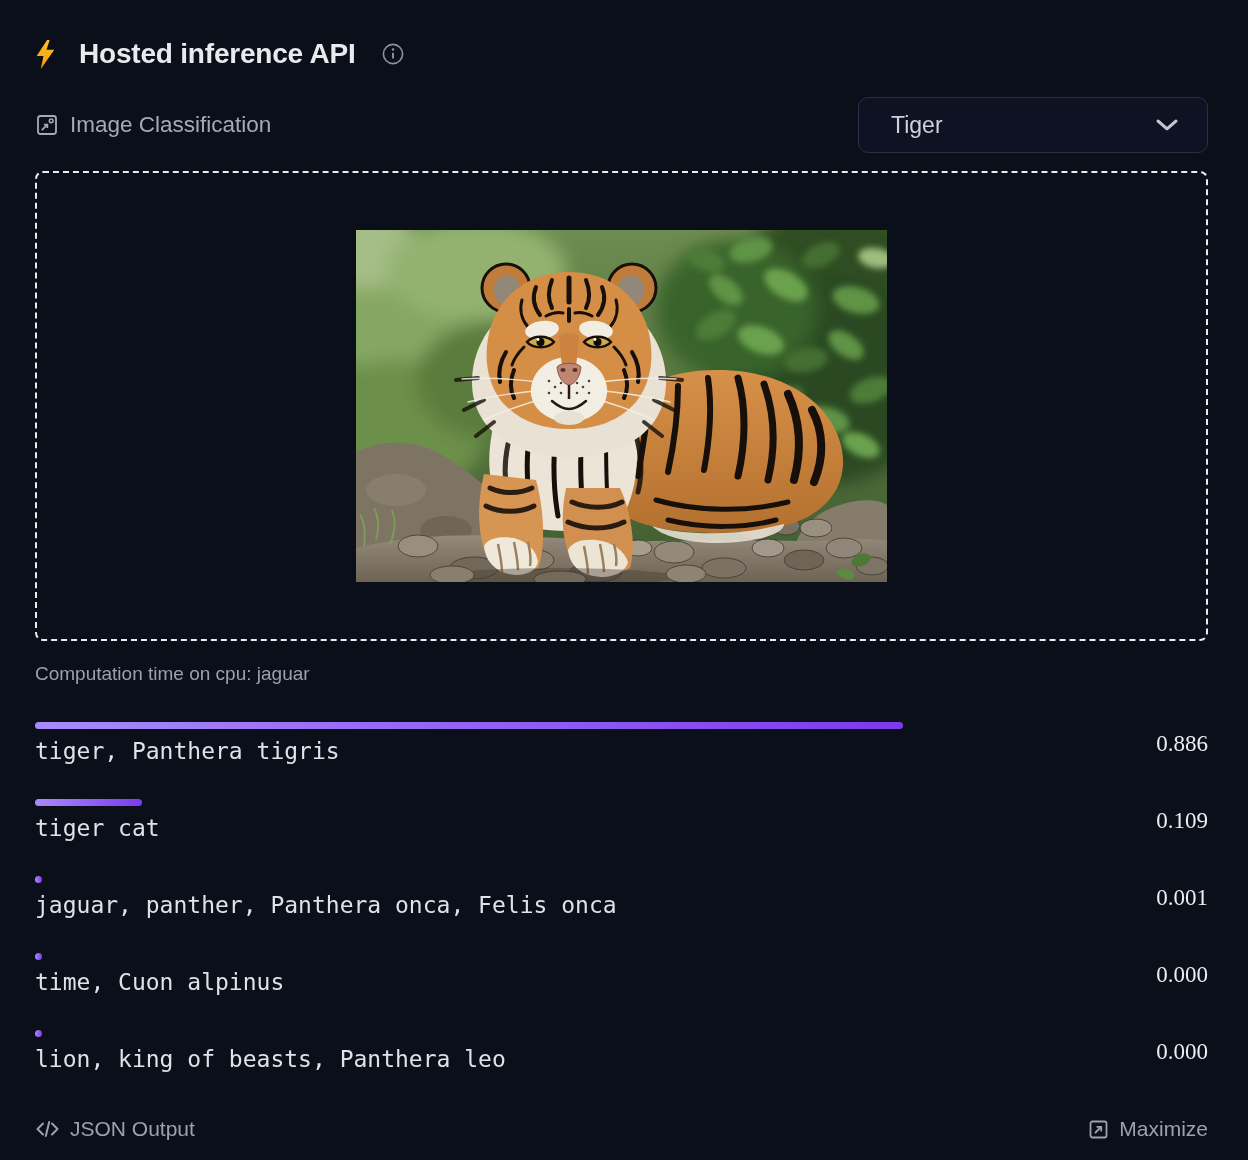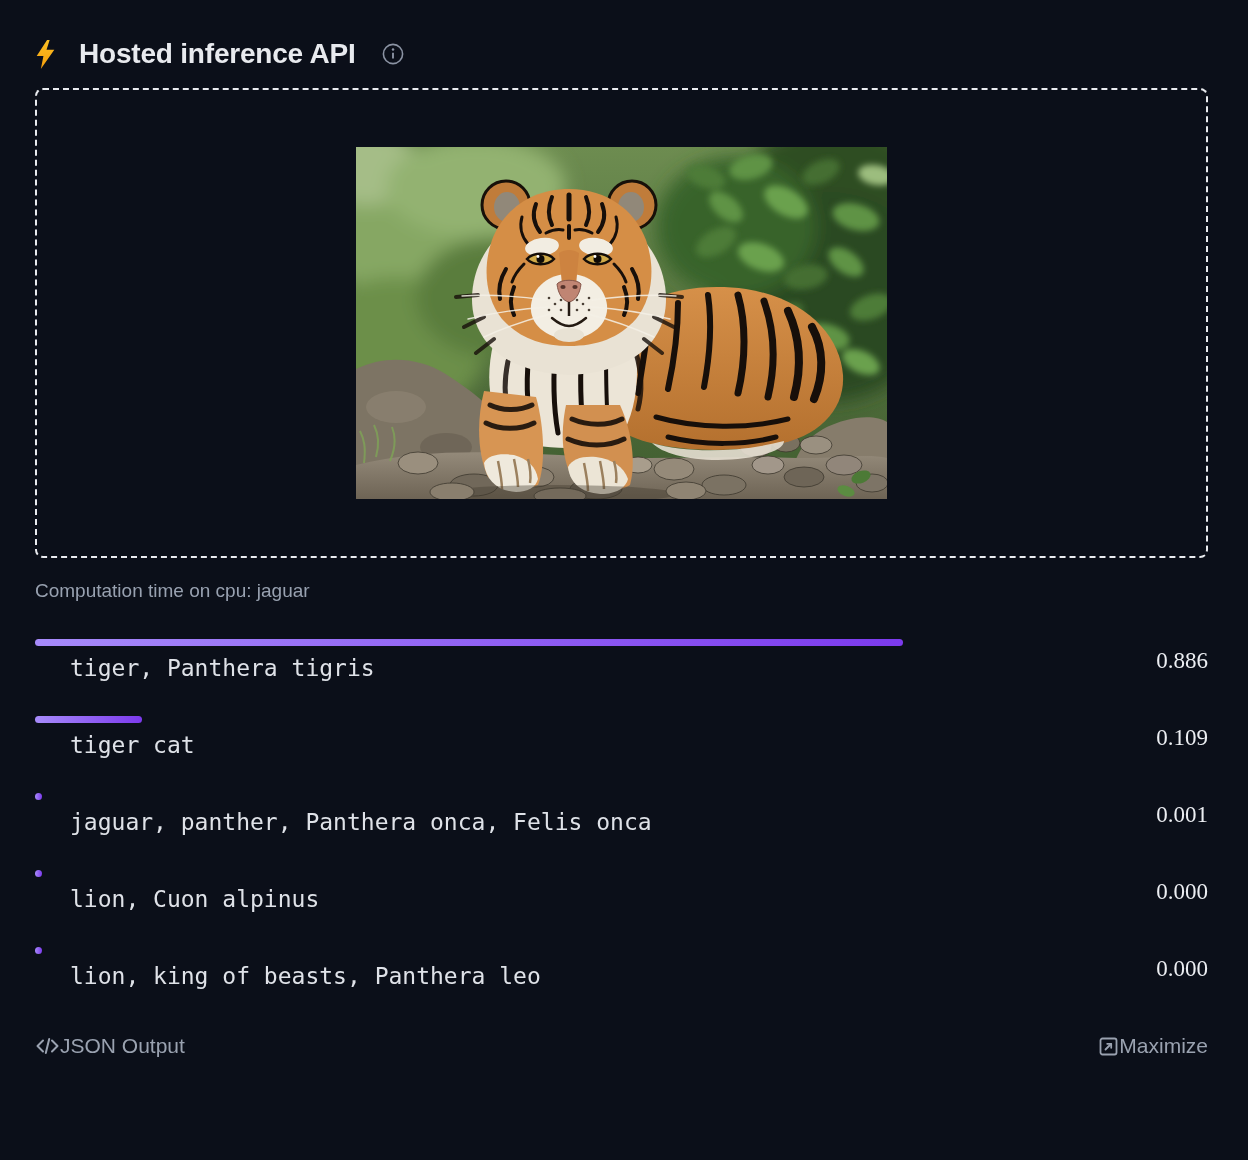--- a/index.html
+++ b/index.html
@@ -48,31 +48,31 @@
   .results{margin-top:37px;}
   .result-row{display:flex;align-items:center;margin-bottom:34px;}
   .result-row:last-child{margin-bottom:0}
   .result-left{flex:1 1 auto;min-width:0}
   .result-bar{
     height:7px;border-radius:4px;min-width:7px;
     background:linear-gradient(90deg,var(--accent-bar-start),var(--accent-bar-end));
   }
   .result-label{
     margin-top:8px;font-family:"DejaVu Sans Mono","Liberation Mono",monospace;
-    font-size:23px;line-height:28px;color:var(--mono-text);white-space:nowrap;margin-left:35px;
+    font-size:23px;line-height:28px;color:var(--mono-text);white-space:nowrap;
   }
   .result-value{
     flex:0 0 193px;text-align:right;font-family:Liberation Serif, serif;
     font-size:23px;color:#eceef2;
   }
 
   
   .footer{display:flex;justify-content:space-between;align-items:center;margin-top:44px;}
   .footer-btn{
-    display:flex;align-items:center;color:#9aa2b0;font-size:21px;
+    display:flex;align-items:center;gap:10px;color:#9aa2b0;font-size:21px;
     background:none;border:none;cursor:pointer;font-family:inherit;
   }
   .footer-btn svg{color:#9aa2b0}
 </style>
 </head>
 <body>
 
 <div class="page">
 
   <div class="header-row">
@@ -86,20 +86,37 @@
       <polygon points="11.5,0 1.5,15.5 8,15.5 5.5,28 18.5,9.5 11,9.5 14,0" fill="url(#boltG)"></polygon>
     </svg>
     <h1 class="page-title">Hosted inference API</h1>
     <svg class="info" viewBox="0 0 24 24" fill="none">
       <circle cx="12" cy="12" r="9.6" stroke="currentColor" stroke-width="1.6"></circle>
       <circle cx="12" cy="7.6" r="1.25" fill="currentColor"></circle>
       <line x1="12" y1="10.8" x2="12" y2="16.6" stroke="currentColor" stroke-width="1.9"></line>
     </svg>
   </div>
 
+  <div class="task-row">
+    <div class="task-left">
+      <svg width="24" height="24" viewBox="0 0 24 24" fill="none">
+        <rect x="3" y="3" width="18" height="18" rx="2.5" stroke="currentColor" stroke-width="1.8"></rect>
+        <circle cx="16.2" cy="7.8" r="1.9" stroke="currentColor" stroke-width="1.5"></circle>
+        <line x1="6.8" y1="17.2" x2="12.3" y2="11.7" stroke="currentColor" stroke-width="1.8"></line>
+        <polyline points="8.9,11.7 12.3,11.7 12.3,15.1" stroke="currentColor" stroke-width="1.8" fill="none"></polyline>
+      </svg>
+      <span>Image Classification</span>
+    </div>
+    <div class="select">
+      <span>Tiger</span>
+      <svg class="chev" viewBox="0 0 24 14" fill="none">
+        <polyline points="3,3 12,10.8 21,3" stroke="currentColor" stroke-width="3" stroke-linecap="round" stroke-linejoin="round"></polyline>
+      </svg>
+    </div>
+  </div>
 
   <div class="dropzone">
     <svg class="photo" viewBox="0 0 531 352" role="img" aria-label="Tiger lying on a rocky mound in front of green foliage">
       <defs>
         <linearGradient id="bgG" x1="0" y1="0" x2="0" y2="1">
           <stop offset="0" stop-color="#6d8c50"></stop>
             <stop offset="1" stop-color="#3f5c2f"></stop>
         </linearGradient>
         <linearGradient id="rockG" x1="0" y1="0" x2="0" y2="1">
           <stop offset="0" stop-color="#948a7a"></stop>
@@ -326,21 +343,21 @@
       <div class="result-left">
         <div class="result-bar" style="width: 0.1%;"></div>
         <div class="result-label">jaguar, panther, Panthera onca, Felis onca</div>
       </div>
       <div class="result-value">0.001</div>
     </div>
 
     <div class="result-row">
       <div class="result-left">
         <div class="result-bar" style="width: 0%;"></div>
-        <div class="result-label">lion, Cuon alpinus</div>
+        <div class="result-label">time, Cuon alpinus</div>
       </div>
       <div class="result-value">0.000</div>
     </div>
 
     <div class="result-row">
       <div class="result-left">
         <div class="result-bar" style="width: 0%;"></div>
         <div class="result-label">lion, king of beasts, Panthera leo</div>
       </div>
       <div class="result-value">0.000</div>

